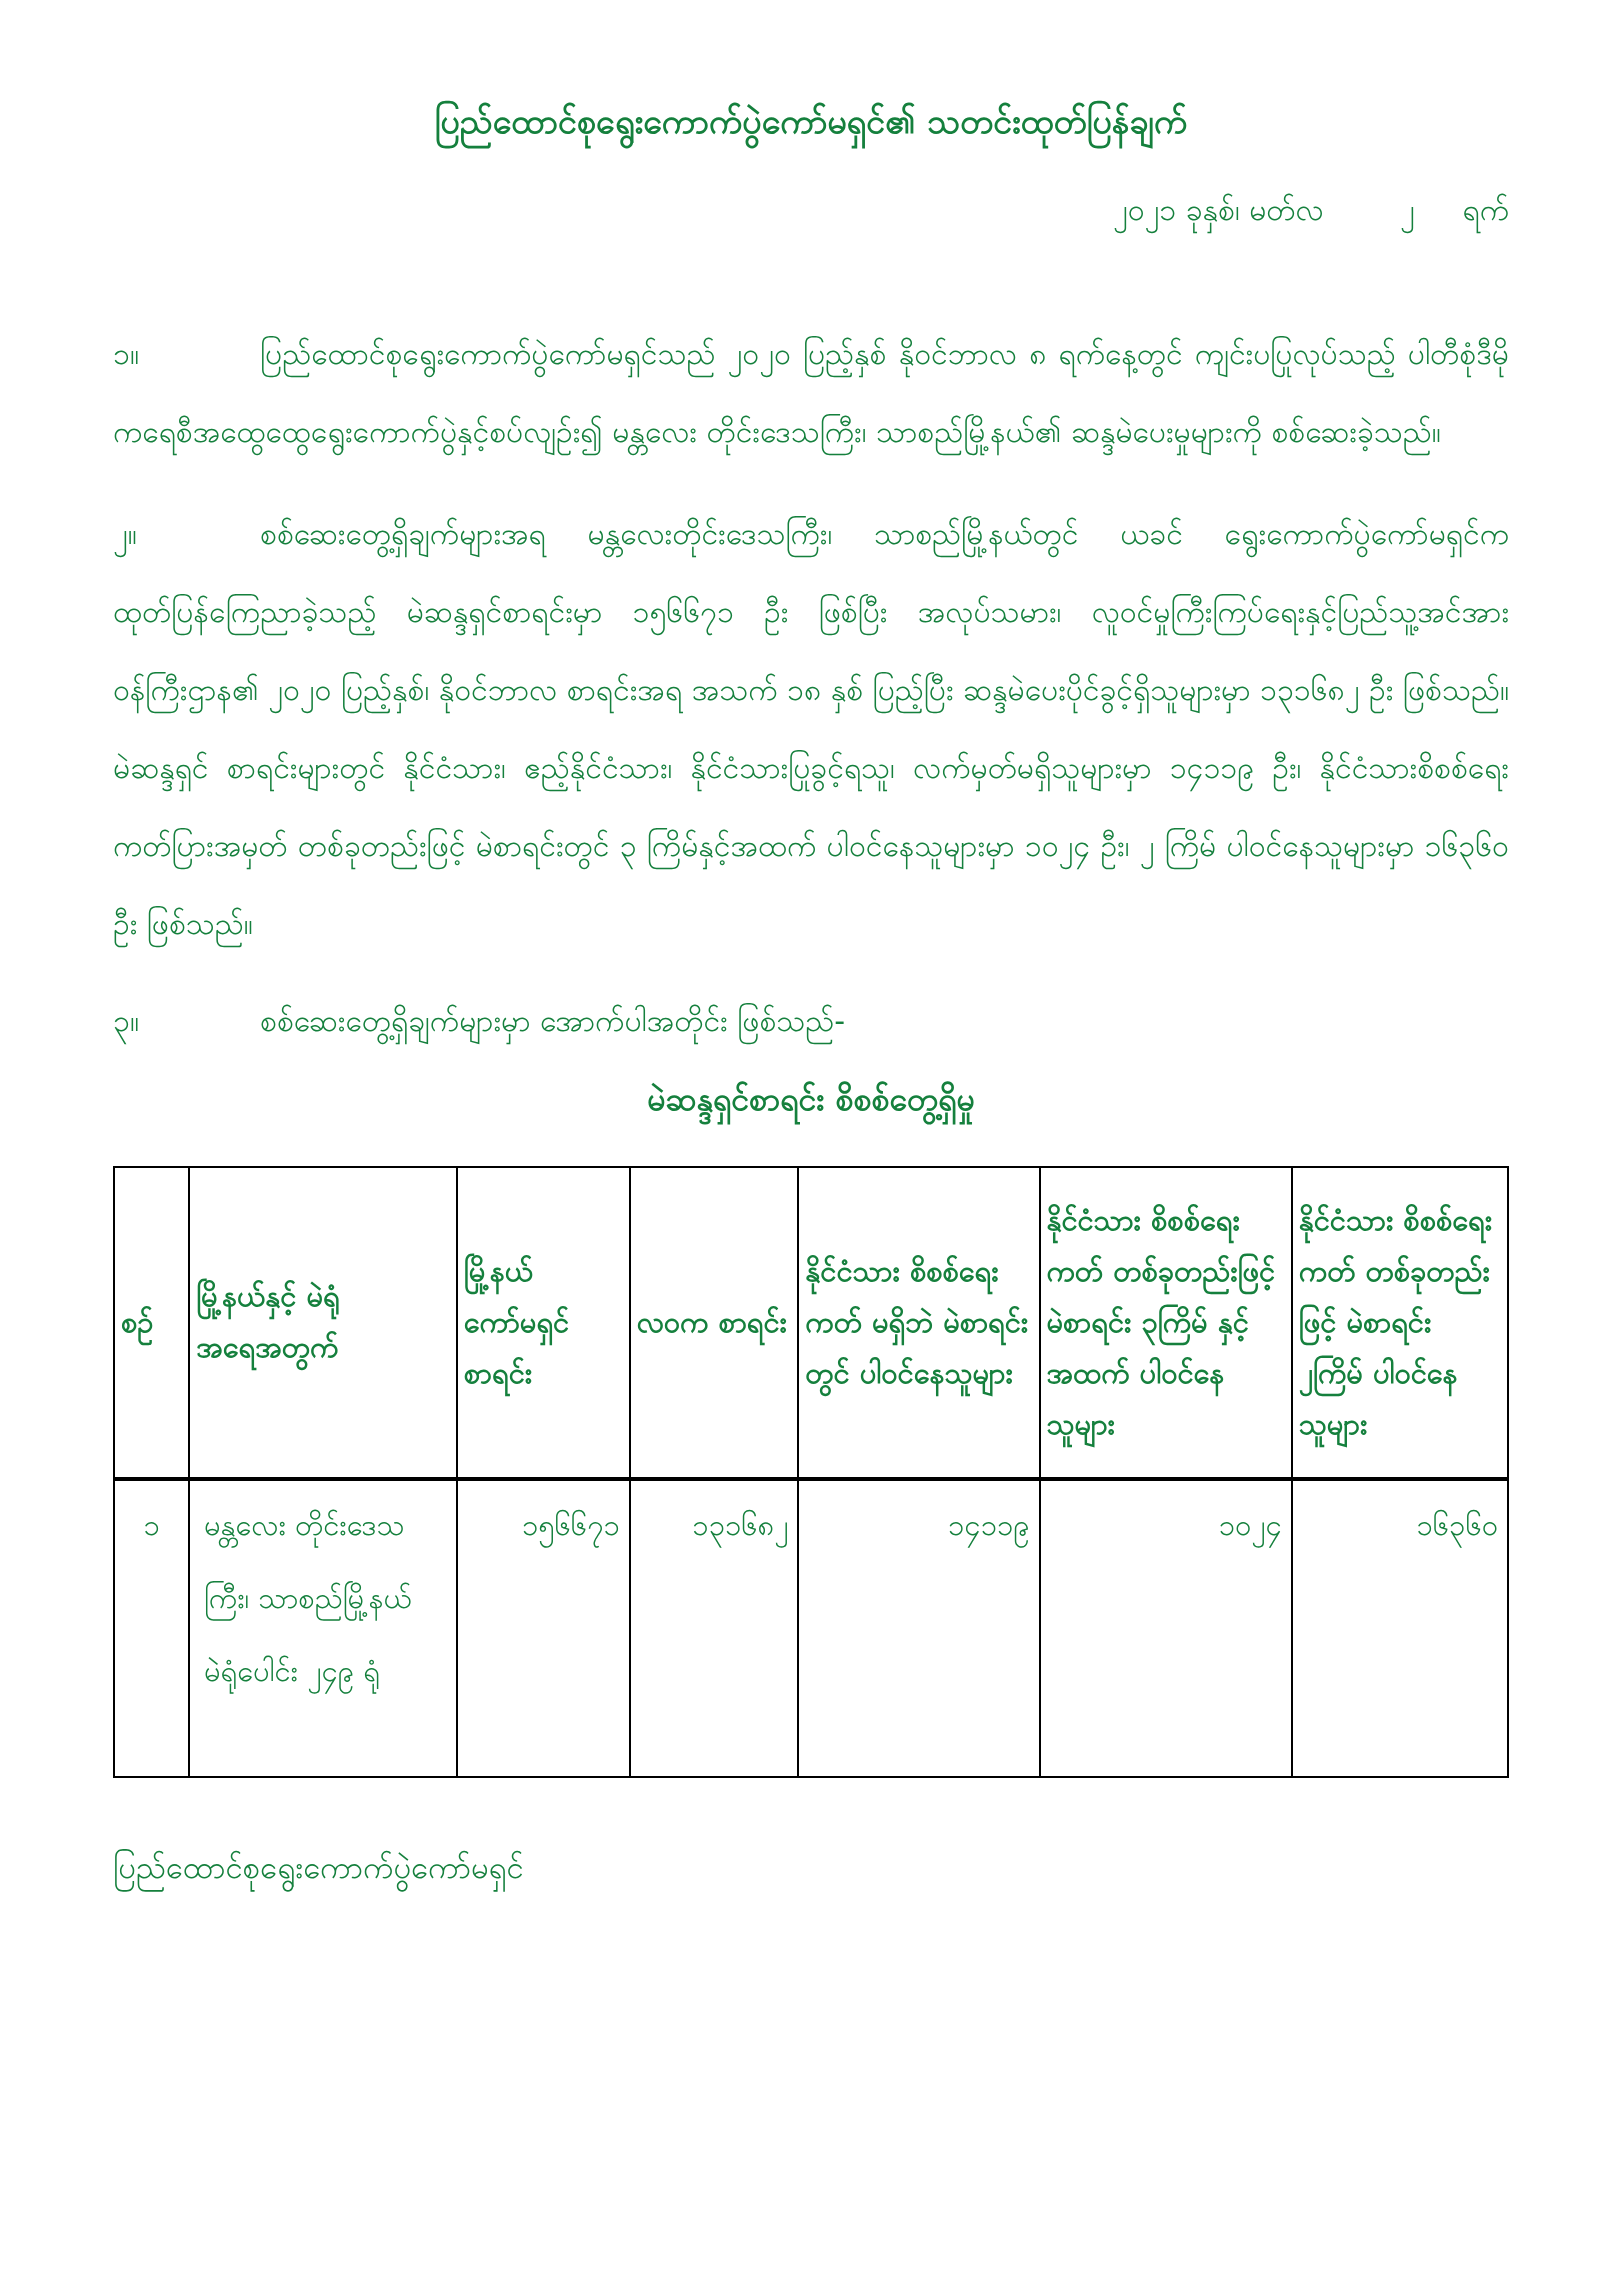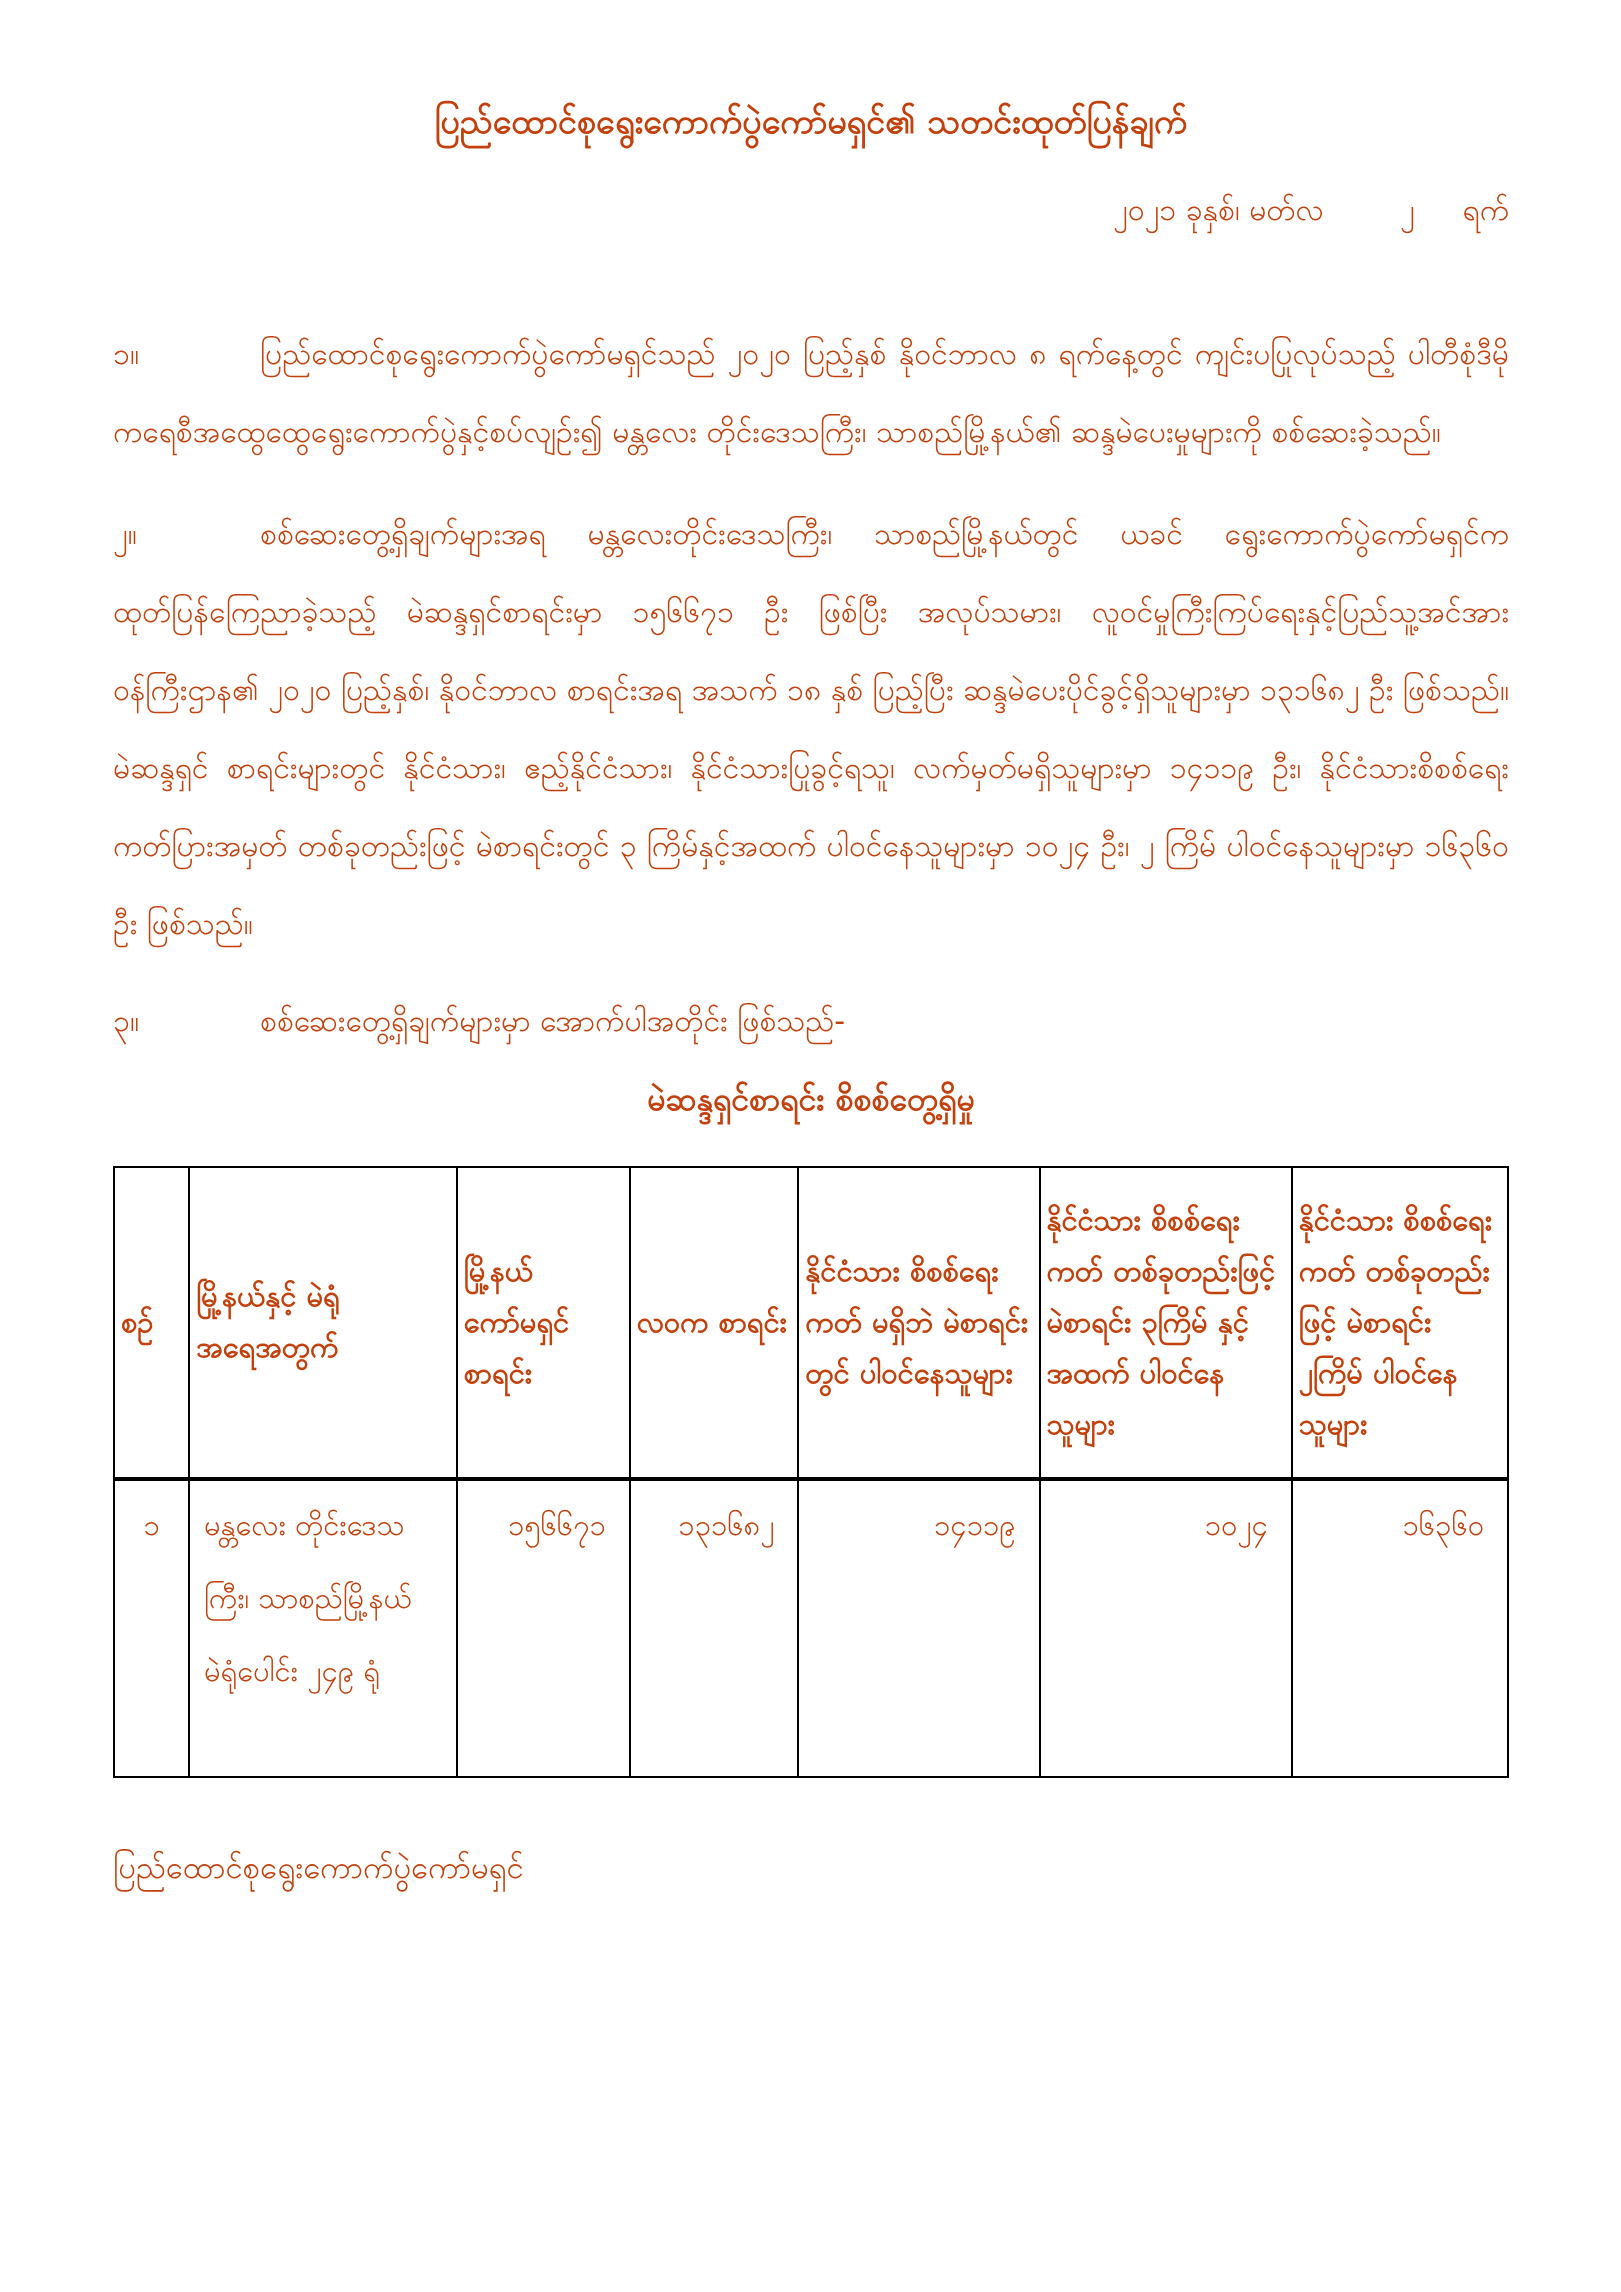--- a/index.html
+++ b/index.html
@@ -1,21 +1,21 @@
 <!DOCTYPE html>
 <html><head>
 <meta charset="utf-8">
 <style>
   * { box-sizing: border-box; }
   html, body { margin: 0; padding: 0; background: #ffffff; }
   .page {
     width: 1621px;
     height: 2293px;
     background: #ffffff;
-    color: #c2410c;
+    color: #15803d;
     font-family: "DejaVu Sans", sans-serif;
     padding: 94px 112px 0 113px;
     position: relative;
     overflow: hidden;
   }
   .doc-title {
     text-align: center;
     font-weight: bold;
     font-size: 34px;
     line-height: 55px;
@@ -69,21 +69,21 @@
     padding: 7.8px 5.9px;
     border-bottom: 4.9px solid #000;
   }
   .voter-table td {
     vertical-align: top;
     line-height: 73px;
     padding-top: 7.8px;
   }
   td.cell-serial { text-align: center; }
   td.cell-township { text-align: left; padding-left: 13.7px; padding-right: 9.8px; }
-  td.cell-number { text-align: right; padding-right: 23px; }
+  td.cell-number { text-align: right; padding-right: 9px; }
   .signature {
     font-size: 31px;
     line-height: 49px;
     margin-top: 65px;
   }
 </style>
 </head>
 <body>
 
 <div class="page">

